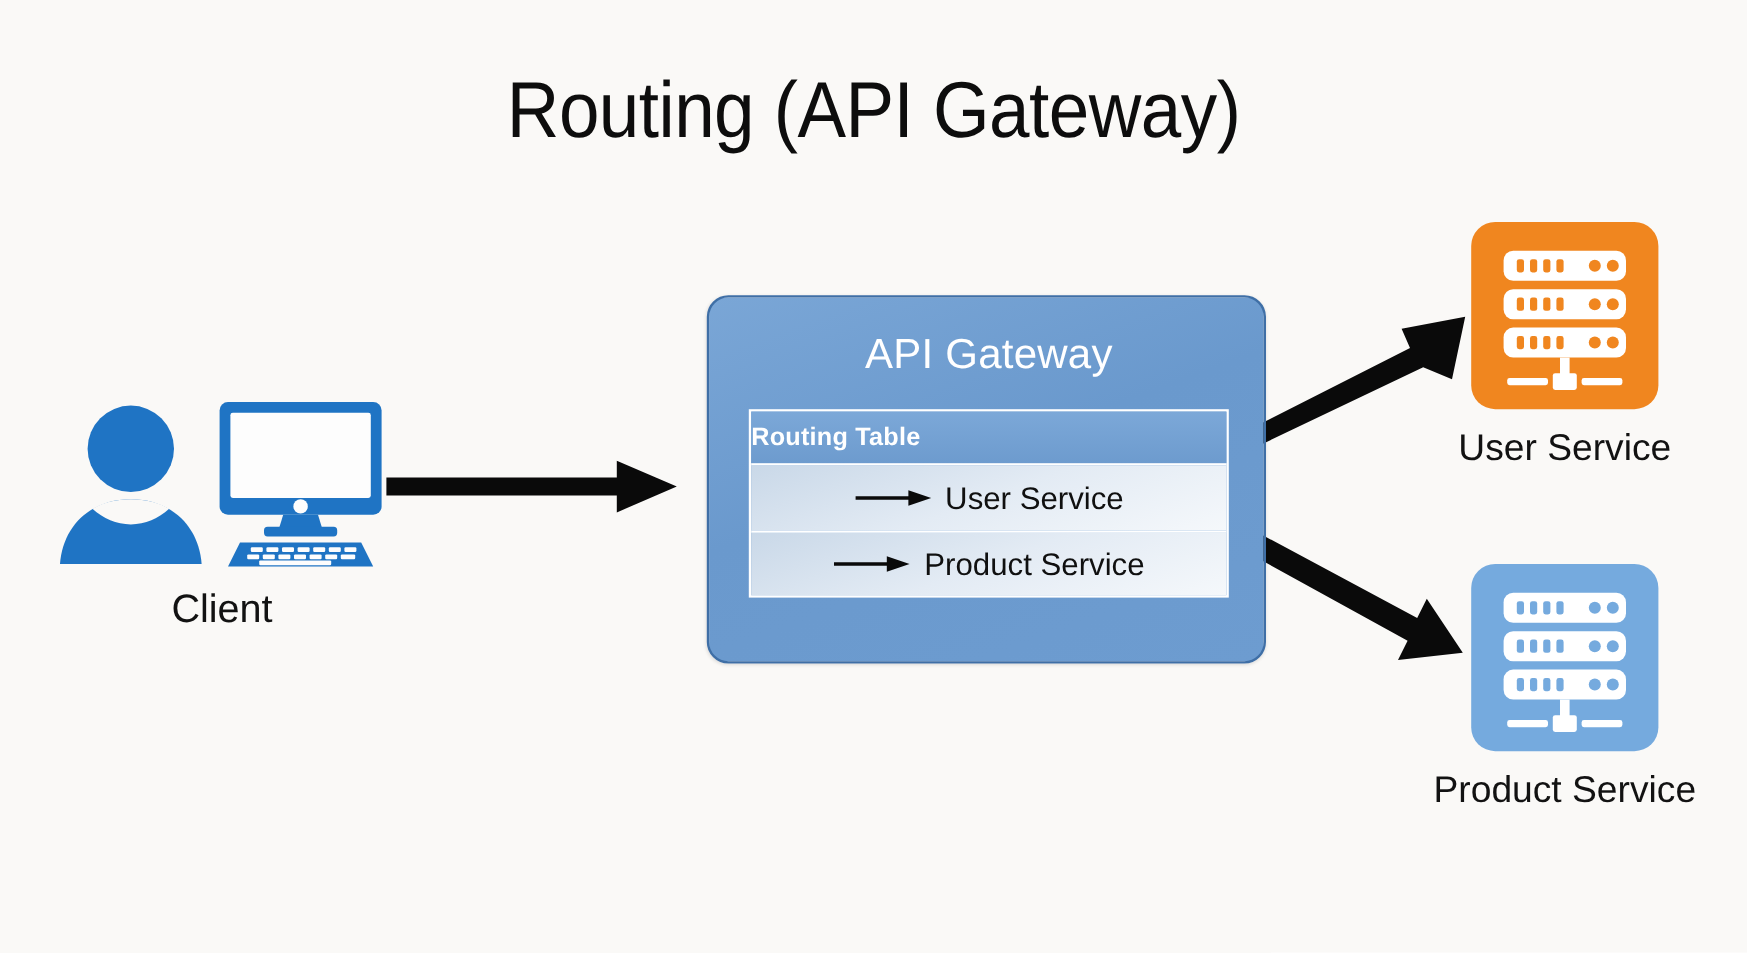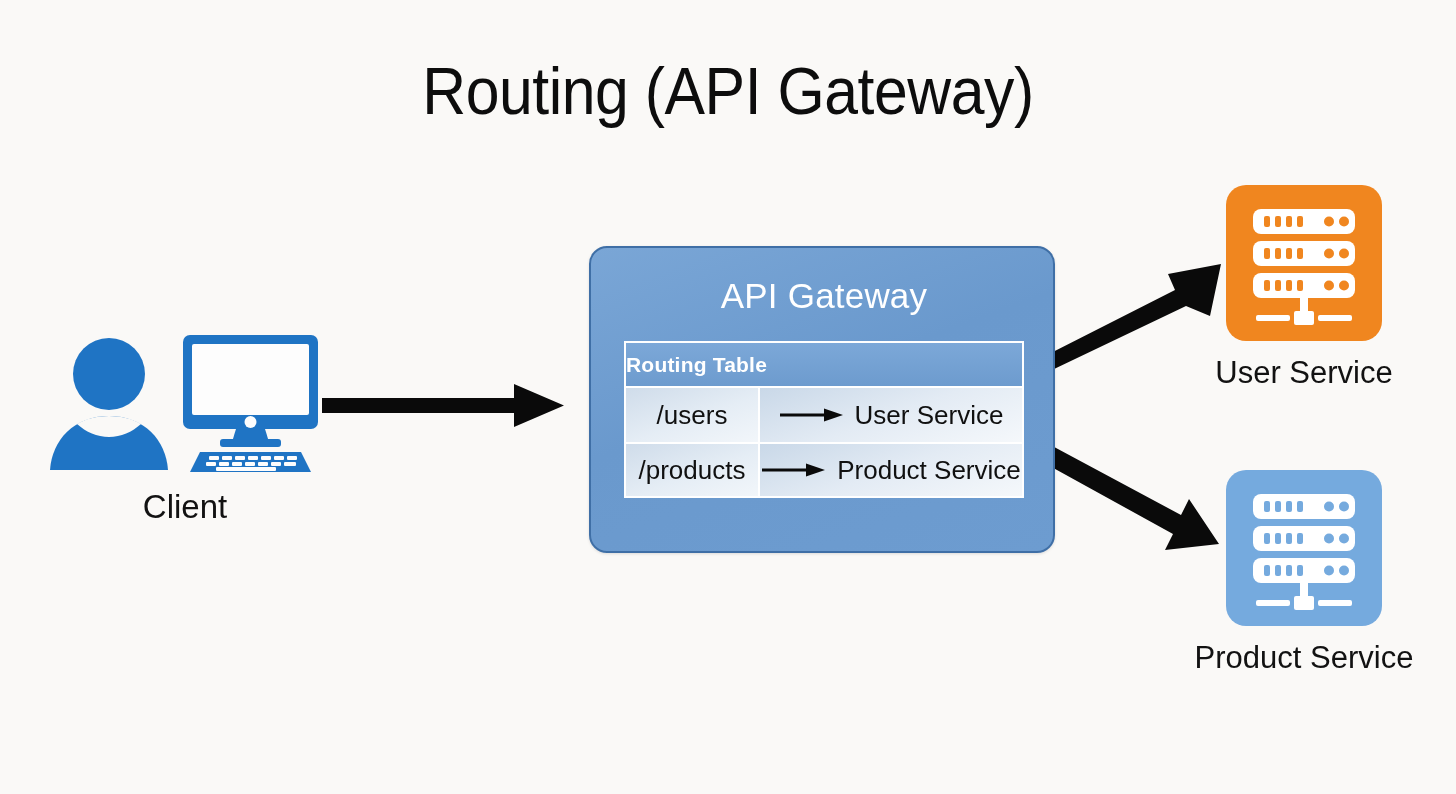--- a/index.html
+++ b/index.html
@@ -250,32 +250,30 @@
 
   <div id="api-gateway-box">
     <div id="gateway-title">API Gateway</div>
 
     <div id="routing-table">
       <div id="routing-table-header">
         <span id="routing-table-header-label">Routing Table</span>
       </div>
 
       <div class="routing-row">
-        <div class="route-path">/users</div>
         <div class="route-target">
           <svg class="route-arrow-svg" width="66" height="16" viewBox="0 0 66 16">
             <path d="M1 8 L48 8" stroke="#0a0a0a" stroke-width="3" fill="none"></path>
             <path d="M45 1.5 L64 8 L45 14.5 Z" fill="#0a0a0a"></path>
           </svg>
           <span>User Service</span>
         </div>
       </div>
 
       <div class="routing-row">
-        <div class="route-path">/products</div>
         <div class="route-target">
           <svg class="route-arrow-svg" width="66" height="16" viewBox="0 0 66 16">
             <path d="M1 8 L48 8" stroke="#0a0a0a" stroke-width="3" fill="none"></path>
             <path d="M45 1.5 L64 8 L45 14.5 Z" fill="#0a0a0a"></path>
           </svg>
           <span>Product Service</span>
         </div>
       </div>
     </div>
   </div>

